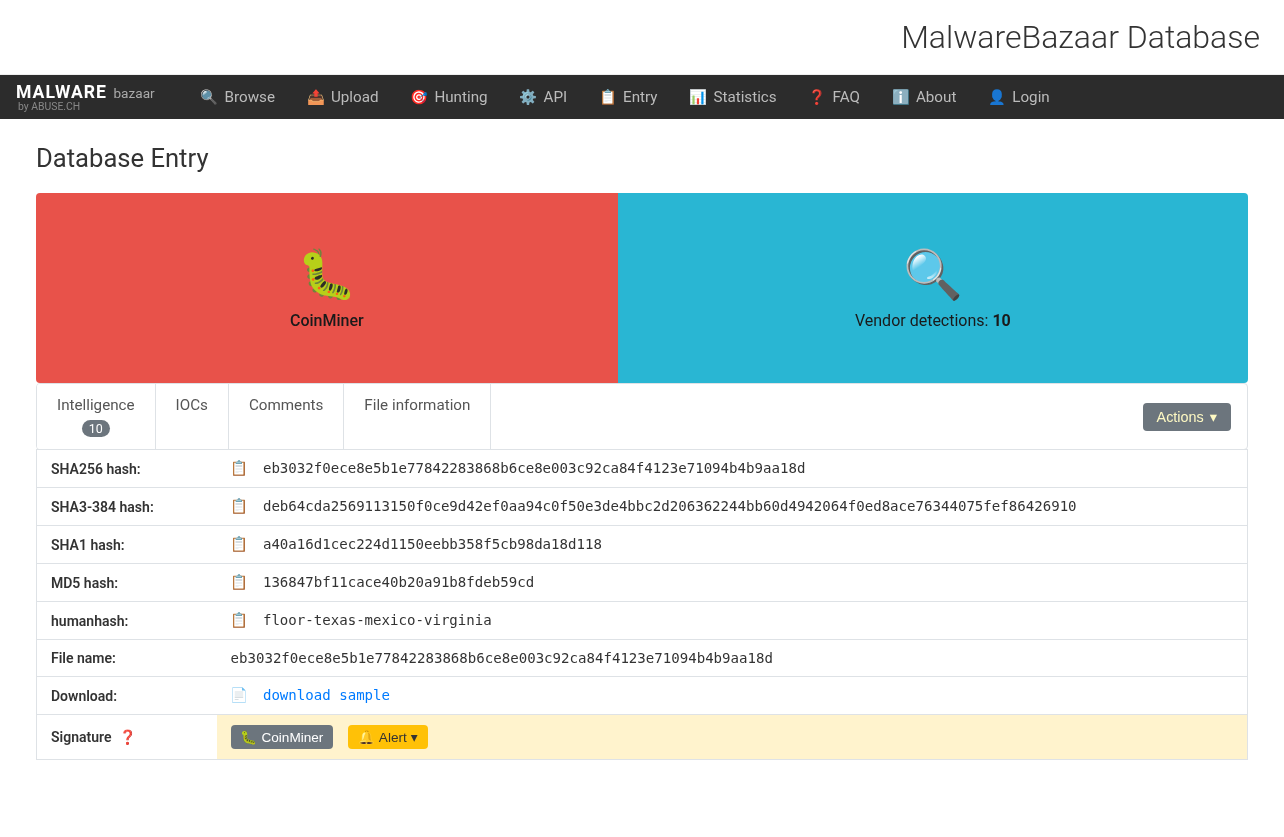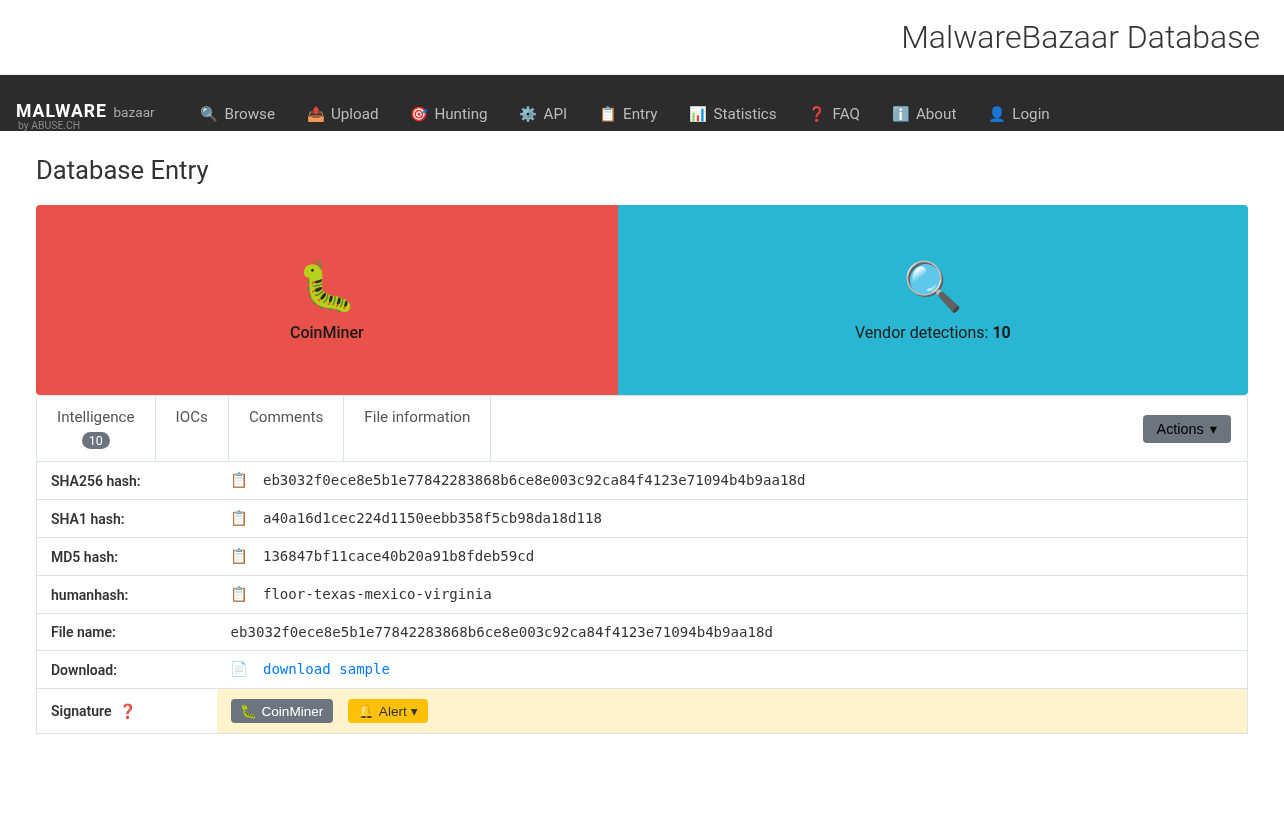--- a/index.html
+++ b/index.html
@@ -12,23 +12,23 @@
       font-weight: 300;
       color: #333;
       border-bottom: 1px solid #eee;
       text-align: right;
     }
 
     
     .navbar {
       background: #2c2c2c;
       display: flex;
-      align-items: flex-end;
+      align-items: center;
       padding: 0 16px;
-      height: 56px;
+      height: 44px;
     }
     .navbar-brand {
       display: flex;
       align-items: baseline;
       margin-right: 32px;
     }
     .brand-malware {
       color: #fff;
       font-weight: 700;
       font-size: 1.1rem;
@@ -146,21 +146,21 @@
       font-size: 0.78rem;
     }
     .tab-spacer { flex: 1; border-right: none; }
     .tab-actions {
       padding: 8px 16px;
       display: flex;
       align-items: center;
     }
     .btn-actions {
       background: #6c757d;
-      color: #000000;
+      color: #fef9c3;
       border: none;
       padding: 6px 14px;
       border-radius: 4px;
       cursor: pointer;
       font-size: 0.9rem;
       display: flex;
       align-items: flex-end;
       gap: 6px;
     }
 
@@ -327,20 +327,27 @@
       </div>
     </div>
 
     <table class="info-table">
       <tbody>
         <tr>
           <td><span>SHA256 hash:</span></td>
           <td>
             <span class="copy-icon">📋</span>
             <span>eb3032f0ece8e5b1e77842283868b6ce8e003c92ca84f4123e71094b4b9aa18d</span>
+          </td>
+        </tr>
+        <tr>
+          <td><span>SHA3-384 hash:</span></td>
+          <td>
+            <span class="copy-icon">📋</span>
+            <span>deb64cda2569113150f0ce9d42ef0aa94c0f50e3de4bbc2d206362244bb60d4942064f0ed8ace76344075fef86426910</span>
           </td>
         </tr>
         <tr>
           <td><span>SHA1 hash:</span></td>
           <td>
             <span class="copy-icon">📋</span>
             <span>a40a16d1cec224d1150eebb358f5cb98da18d118</span>
           </td>
         </tr>
         <tr>

